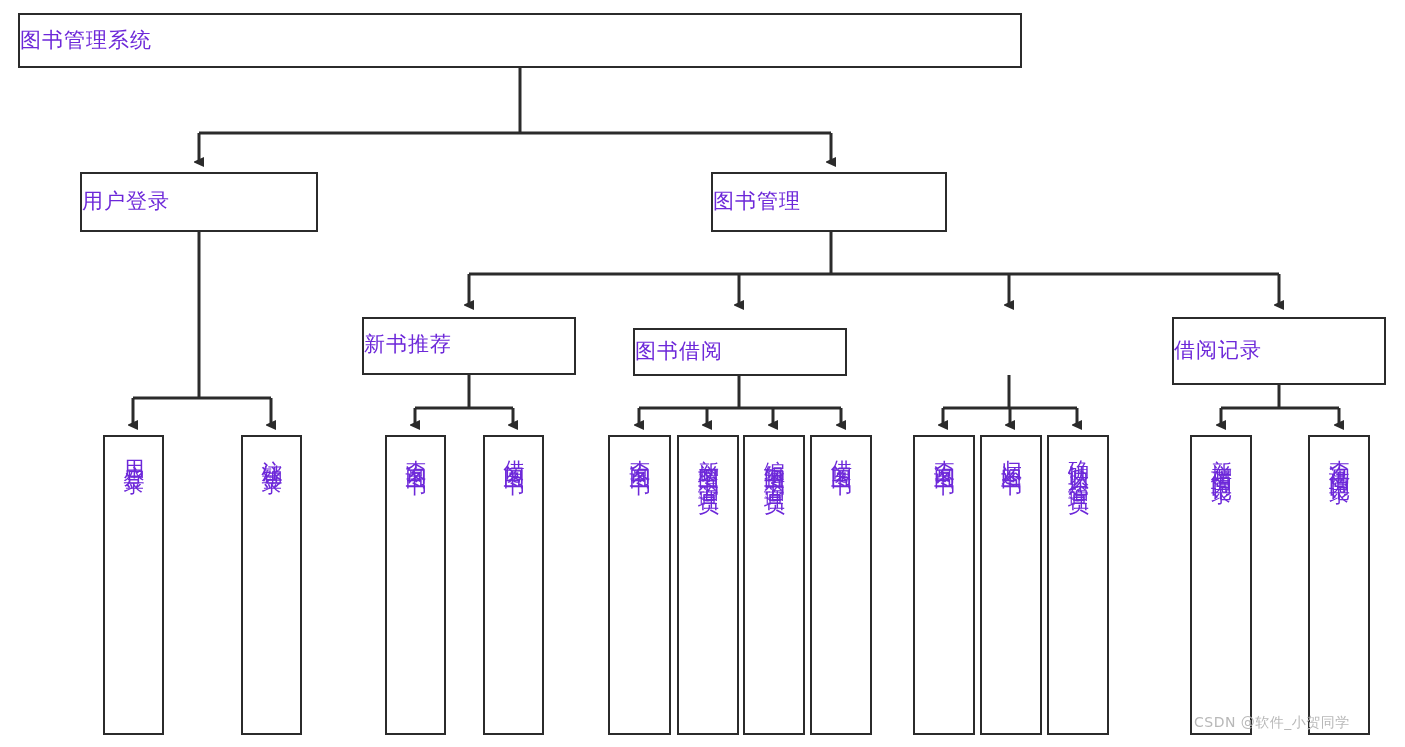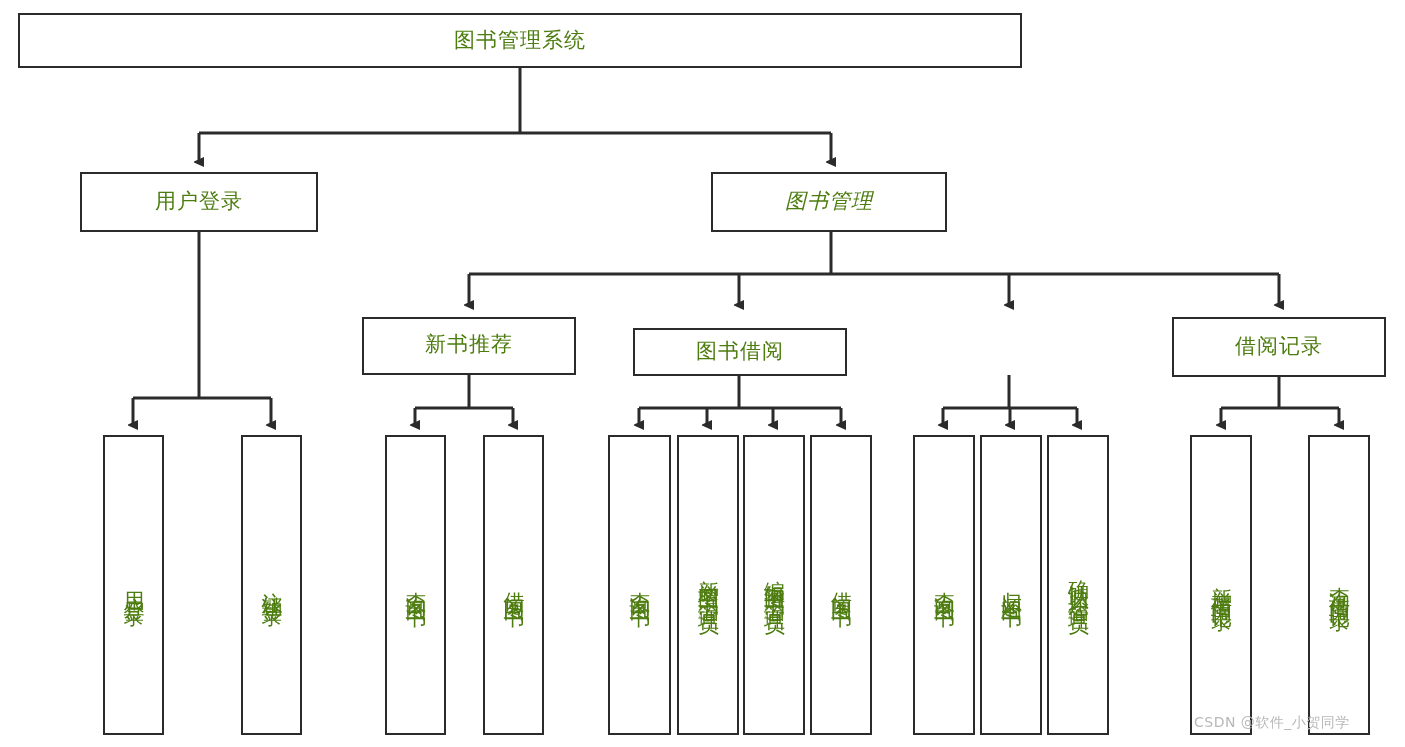--- a/index.html
+++ b/index.html
@@ -17,22 +17,21 @@
     background: #ffffff;
     overflow: hidden;
   }
   .node {
     position: absolute;
     box-sizing: border-box;
     border: 2px solid #2b2b2b;
     background: #ffffff;
     display: flex;
     align-items: center;
-    justify-content: center;
-    color: #4d7c0f;
+    color: #6d28d9;
   }
   .node.horizontal {
     font-size: 21px;
     letter-spacing: 1px;
     line-height: 1.2;
   }
   .node.vertical {
     writing-mode: vertical-rl;
     text-orientation: upright;
     font-size: 21px;
@@ -119,31 +118,31 @@
     </g>
   </svg>
 
   <div class="node horizontal" style="left:18px; top:13px; width:1004px; height:55px;">
     <span>图书管理系统</span>
   </div>
 
   <div class="node horizontal" style="left:80px; top:172px; width:238px; height:60px;">
     <span>用户登录</span>
   </div>
-  <div class="node horizontal" style="left:711px; top:172px; width:236px; height:60px;font-style:italic;">
+  <div class="node horizontal" style="left:711px; top:172px; width:236px; height:60px;">
     <span>图书管理</span>
   </div>
 
   <div class="node horizontal" style="left:362px; top:317px; width:214px; height:58px;font-family:Liberation Mono, monospace;">
     <span>新书推荐</span>
   </div>
   <div class="node horizontal" style="left:633px; top:328px; width:214px; height:48px;">
     <span>图书借阅</span>
   </div>
-  <div class="node horizontal" style="left:1172px; top:317px; width:214px; height:60px;">
+  <div class="node horizontal" style="left:1172px; top:317px; width:214px; height:68px;">
     <span>借阅记录</span>
   </div>
 
   <div class="node vertical" style="left:103px; top:435px; width:61px; height:300px;">
     <span class="vtext">用户登录</span>
   </div>
   <div class="node vertical" style="left:241px; top:435px; width:61px; height:300px;">
     <span class="vtext">注销登录</span>
   </div>
 

